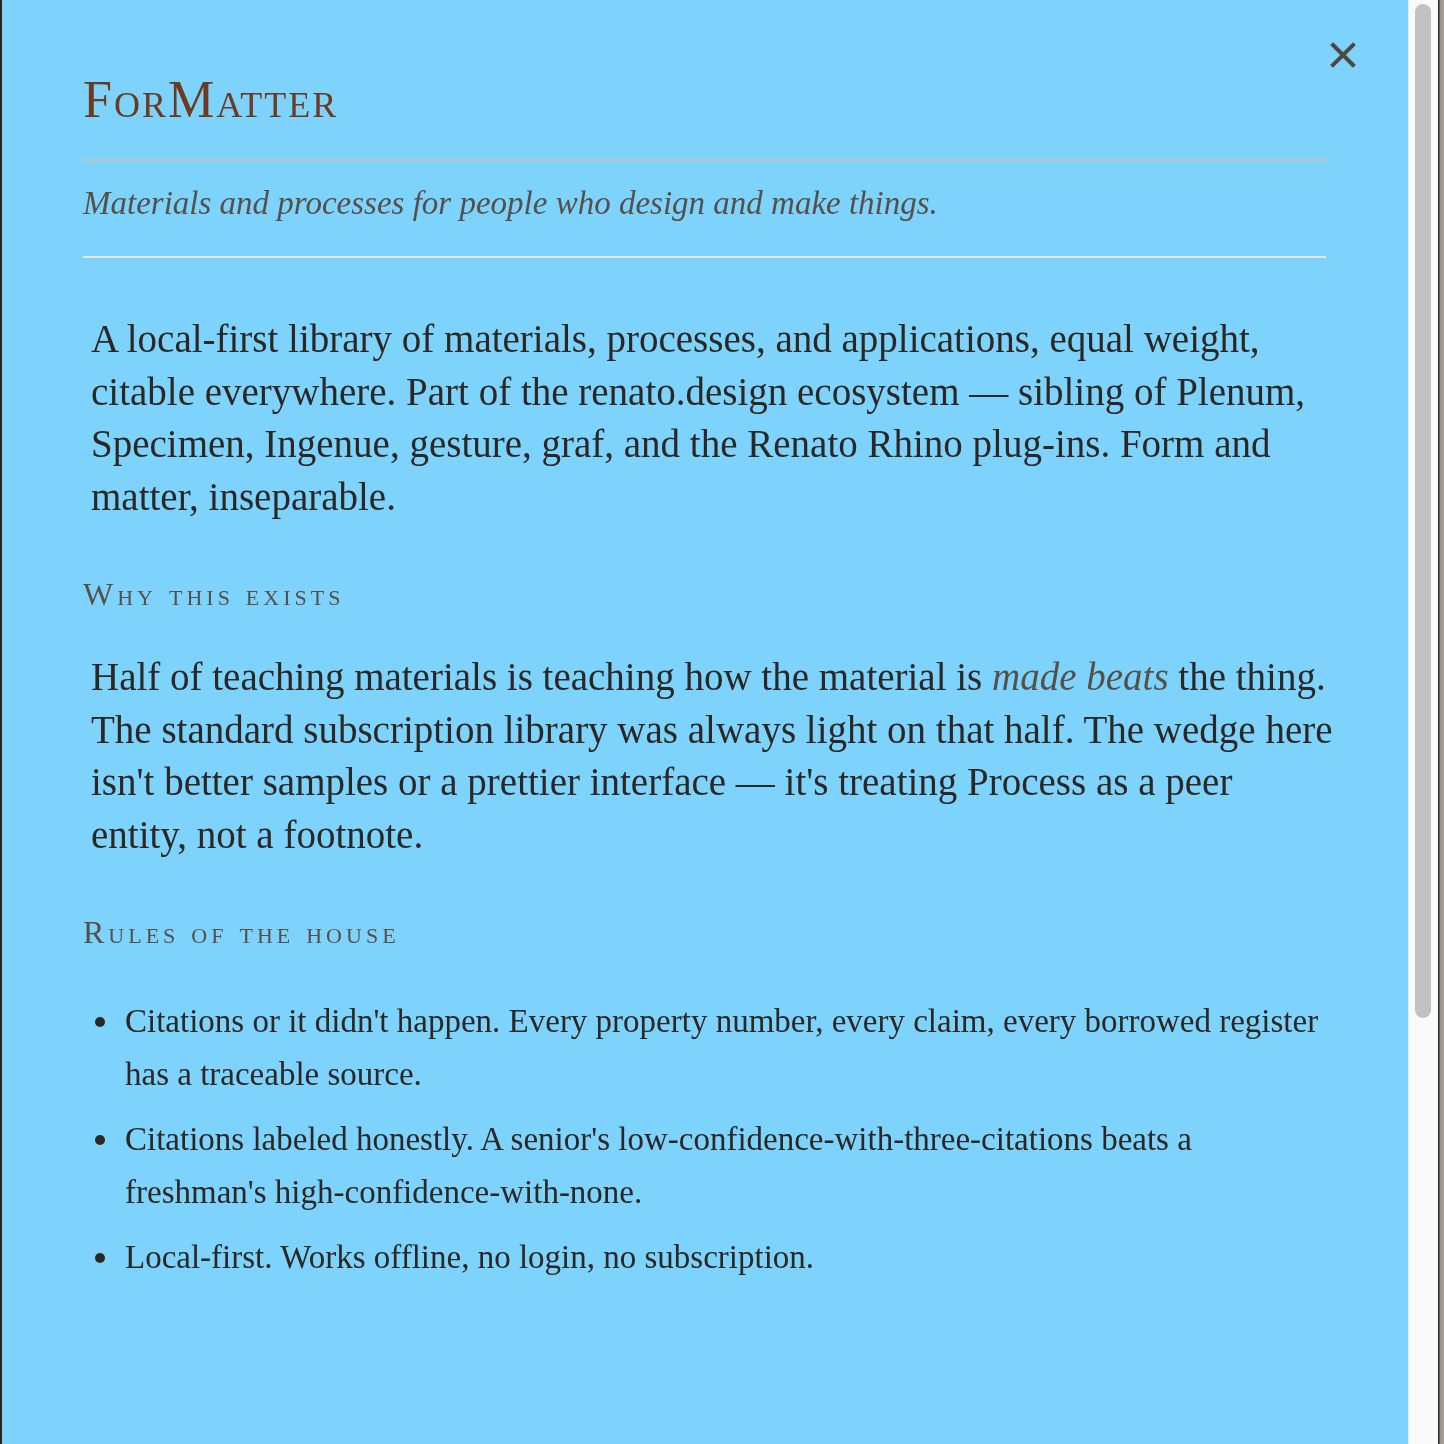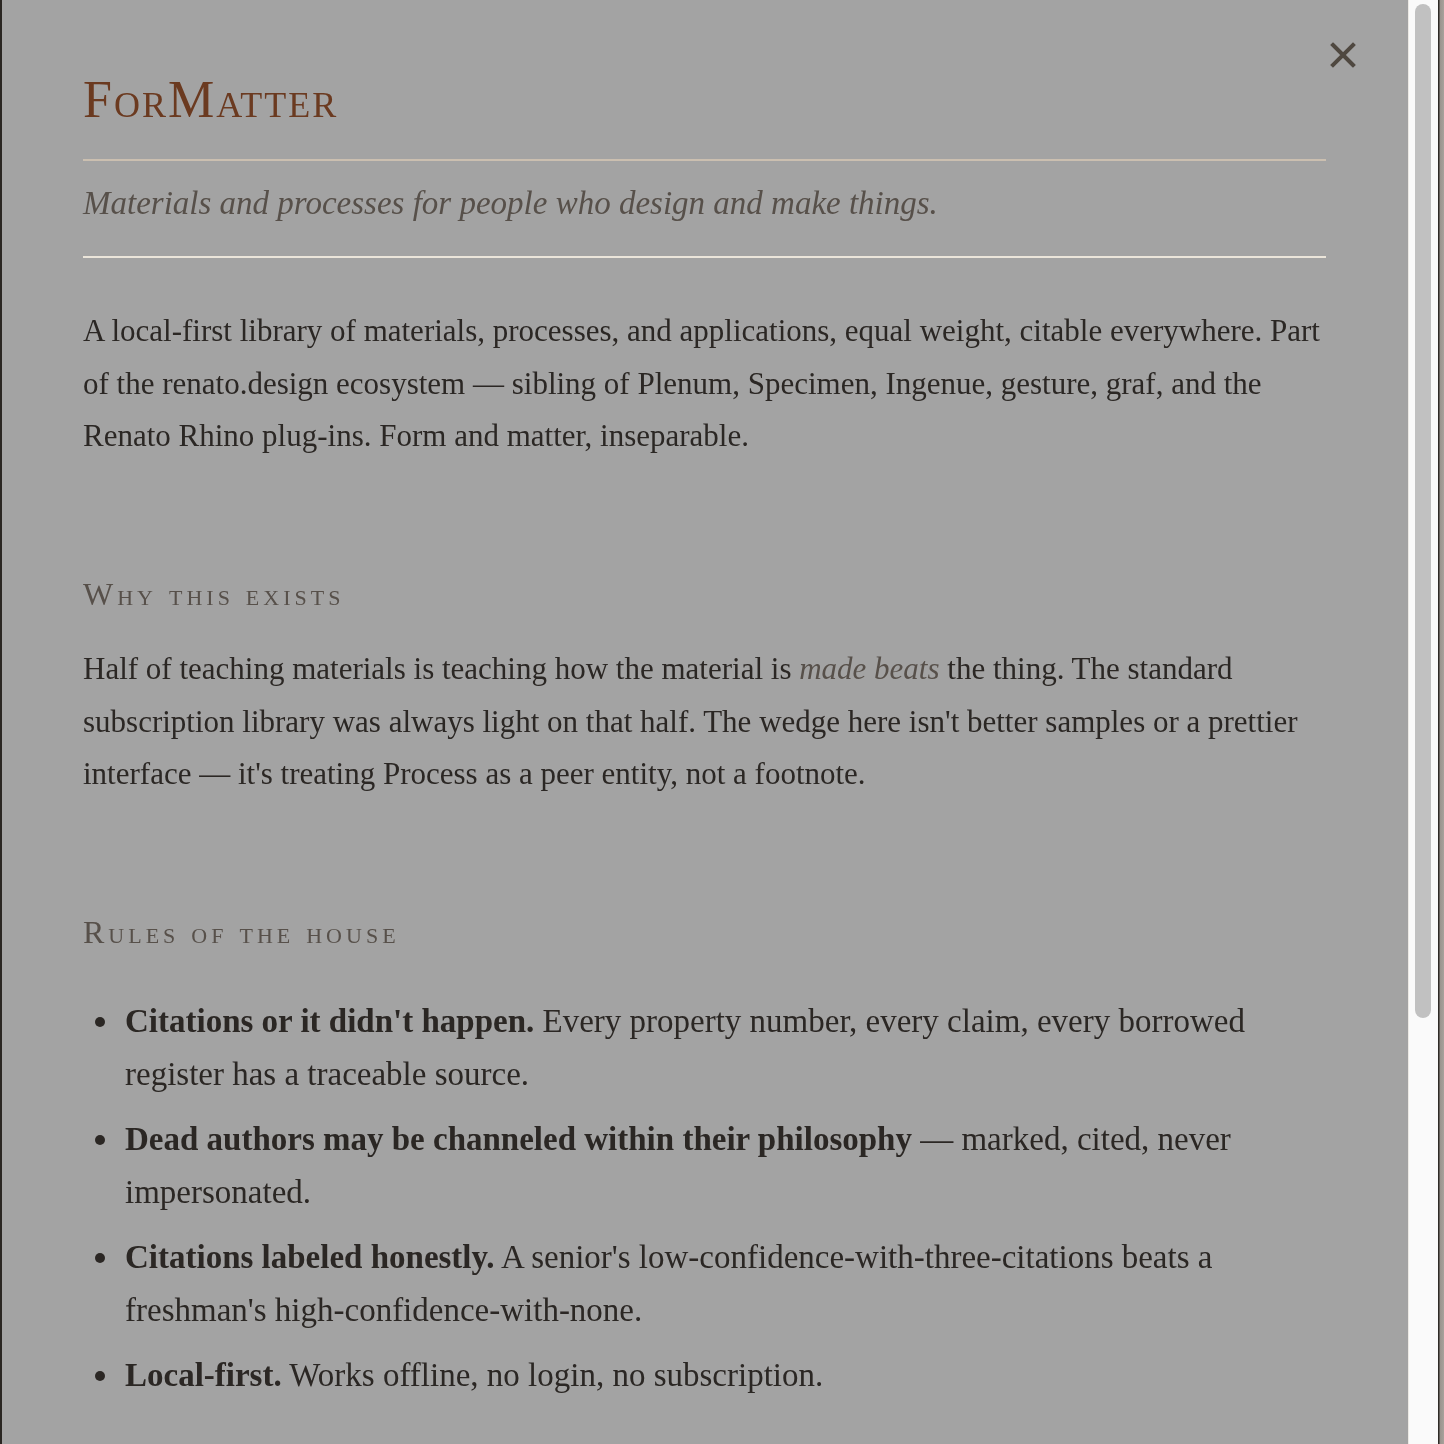--- a/index.html
+++ b/index.html
@@ -9,21 +9,21 @@
       height: 1444px;
       overflow: hidden;
       background: #f5f2ed;
     }
     body { position: relative; font-family: "Liberation Serif", "DejaVu Serif", serif; }
     .left-edge {
       position: absolute; left: 0; top: 0; width: 2px; height: 1444px; background: #2a2622;
     }
     .panel {
       position: absolute; left: 2px; top: 0; width: 1406px; height: 1444px;
-      background: #a3a3a3; overflow: hidden;
+      background: #7dd3fc; overflow: hidden;
     }
     .scroll-track {
       position: absolute; left: 1408px; top: 0; width: 30px; height: 1444px;
       background: #fafafa; border-left: 1px solid #ece9e4; box-sizing: border-box;
     }
     .scroll-thumb {
       position: absolute; left: 6px; top: 4px; width: 16px; height: 1014px;
       background: #c1c1c1; border-radius: 8px;
     }
     .right-edge {
@@ -40,43 +40,43 @@
       font-size: 52px; color: #6b3a20; letter-spacing: 2px; font-variant: small-caps;
       line-height: 1; margin: 0; font-weight: normal;
     }
     .rule1 { position: absolute; top: 159px; left: 0; width: 1243px; height: 2px; background: #cbbfb0; }
     .tagline {
       position: absolute; top: 184px; left: 0; margin: 0;
       font-style: italic; font-size: 33px; color: #57504a; line-height: 1.2;
     }
     .rule2 { position: absolute; top: 256px; left: 0; width: 1243px; height: 2px; background: #ebe5da; }
     .para {
-      position: absolute; left: 0; width: 1243px; margin: 0;
-      font-size: 31px; line-height: 52.5px; color: #2b2724;
+      position: absolute; left: 0; width: 1243px; margin: 8px;
+      font-size: 39px; line-height: 52.5px; color: #2b2724;
     }
     .para .em { font-style: italic; color: #57504a; }
     .intro { top: 305px; }
     .why { top: 643px; }
     .section-head {
       position: absolute; left: 0; margin: 0; font-weight: normal;
       font-size: 32px; color: #57504a; font-variant: small-caps; letter-spacing: 4px; line-height: 1; text-align: right;
     }
     .h-why { top: 578px; }
     .h-rules { top: 916px; }
     .rules {
       position: absolute; left: 0; top: 995px; width: 1243px; margin: 0; padding: 0; list-style: none;
     }
     .rules li {
       position: relative; padding-left: 42px;
       font-size: 33px; line-height: 52.5px; color: #2b2724; margin-bottom: 13px;
     }
     .rules li .dot {
       position: absolute; left: 12px; top: 22px; width: 10px; height: 10px; border-radius: 50%; background: #2b2724;
     }
-    .rules li b { font-weight: bold; }
+    .rules li b { font-weight: normal; }
   </style>
 </head>
 <body>
 
 <div class="left-edge"></div>
 
 <div class="panel">
   <div class="close-btn">
     <svg width="26" height="26" viewBox="0 0 26 26">
       <path d="M3 3 L23 23 M23 3 L3 23" stroke="#4f4840" stroke-width="4" stroke-linecap="square"></path>
@@ -90,21 +90,20 @@
     <div class="rule2"></div>
 
     <p class="para intro">A local-first library of materials, processes, and applications, equal weight, citable everywhere. Part of the renato.design ecosystem — sibling of Plenum, Specimen, Ingenue, gesture, graf, and the Renato Rhino plug-ins. Form and matter, inseparable.</p>
 
     <h2 class="section-head h-why">Why this exists</h2>
     <p class="para why"><span>Half of teaching materials is teaching how the material is </span><span class="em">made beats</span><span> the thing. The standard subscription library was always light on that half. The wedge here isn't better samples or a prettier interface — it's treating Process as a peer entity, not a footnote.</span></p>
 
     <h2 class="section-head h-rules">Rules of the house</h2>
     <ul class="rules">
       <li><span class="dot"></span><b>Citations or it didn't happen.</b><span> Every property number, every claim, every borrowed register has a traceable source.</span></li>
-      <li><span class="dot"></span><b>Dead authors may be channeled within their philosophy</b><span> — marked, cited, never impersonated.</span></li>
       <li><span class="dot"></span><b>Citations labeled honestly.</b><span> A senior's low-confidence-with-three-citations beats a freshman's high-confidence-with-none.</span></li>
       <li><span class="dot"></span><b>Local-first.</b><span> Works offline, no login, no subscription.</span></li>
     </ul>
   </div>
 </div>
 
 <div class="scroll-track">
   <div class="scroll-thumb"></div>
 </div>
 <div class="right-edge"></div>

